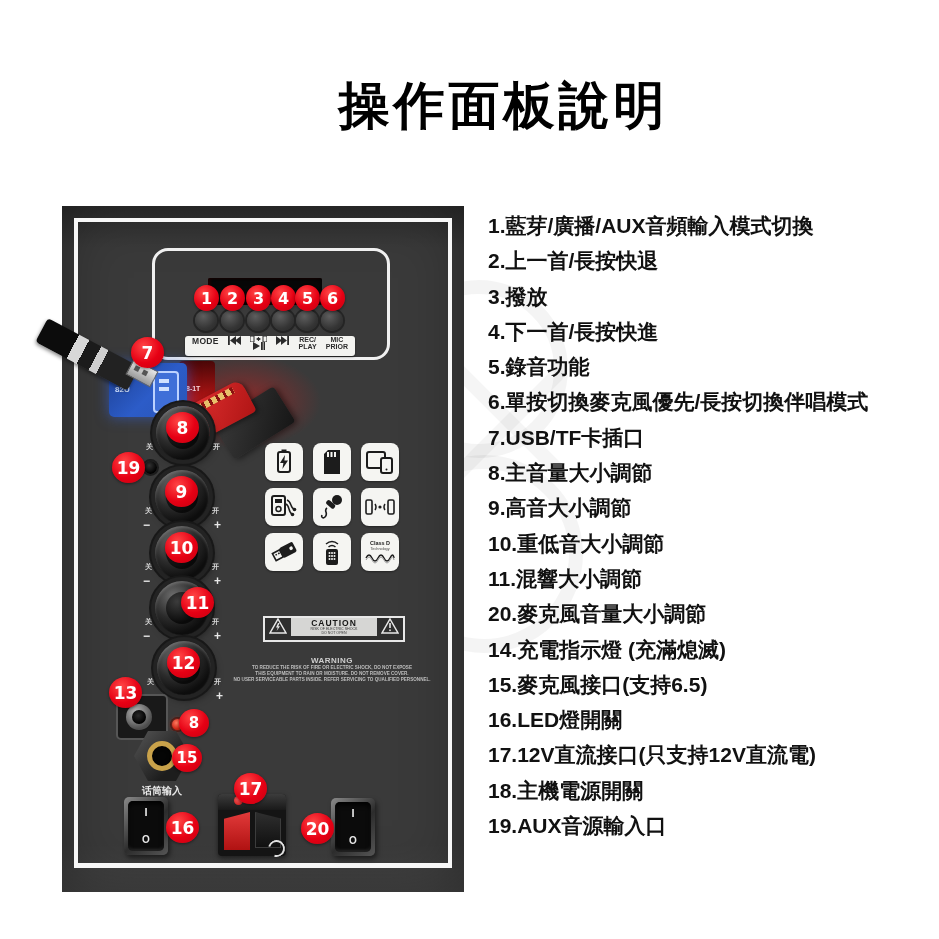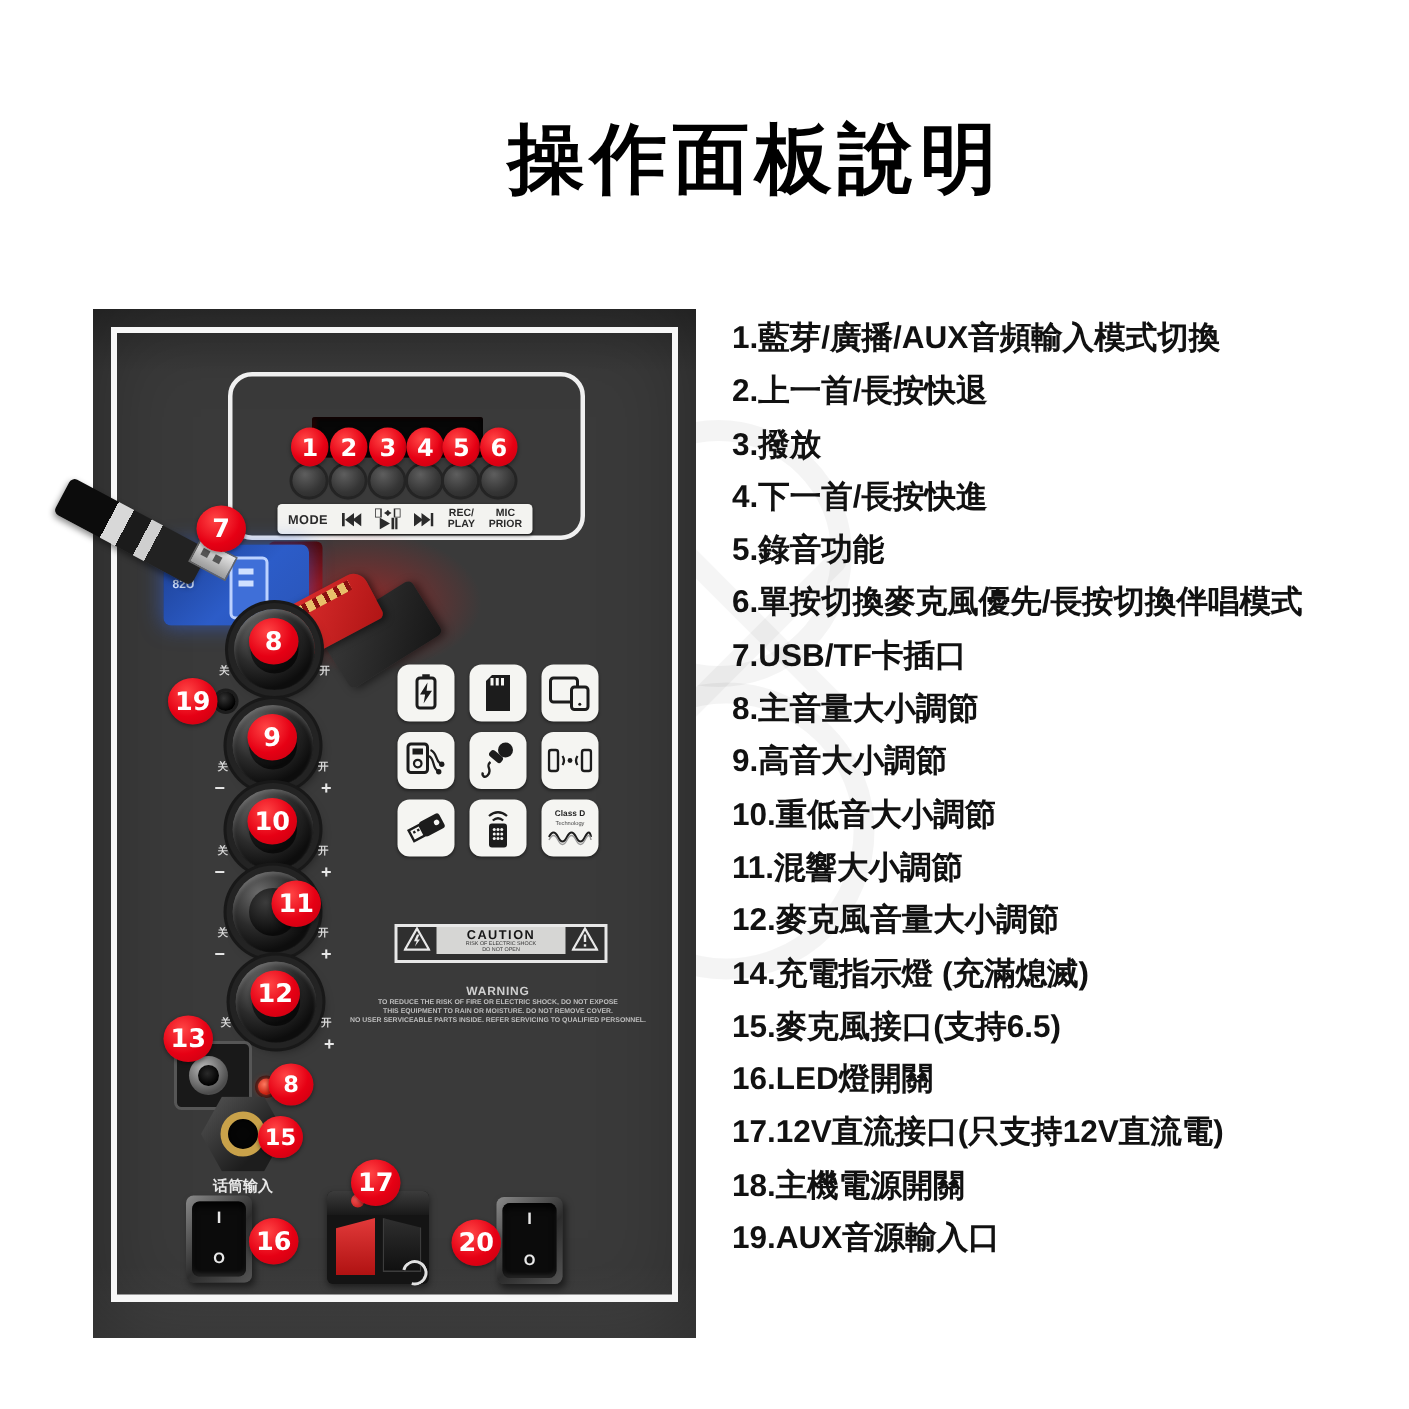--- a/index.html
+++ b/index.html
@@ -28,38 +28,38 @@
   .frame-b{position:absolute;left:12px;top:657px;width:378px;height:5px;background:#f7f7f7;}
 
   
   .module-outline{position:absolute;left:90px;top:42px;width:232px;height:106px;border:3px solid #f0f0f0;border-radius:16px;}
   .display{position:absolute;left:146px;top:72px;width:114px;height:27px;background:#070707;
            box-shadow:inset 0 0 6px #000,inset 2px 0 3px rgba(120,0,0,.5);border-radius:2px;}
   .pbtn{position:absolute;width:22px;height:21px;border-radius:50%;
         background:radial-gradient(circle at 38% 30%,#5e5e5e,#353535 60%,#262626);
         box-shadow:0 0 0 2px #242424,0 1px 2px rgba(0,0,0,.6);}
   .strip{position:absolute;left:123px;top:130px;width:170px;height:20px;background:#f3f3f0;border-radius:3px;
-         display:flex;align-items:center;justify-content:space-between;padding:0 7px;box-sizing:border-box;
+         display:flex;align-items:flex-start;justify-content:space-between;padding:0 7px;box-sizing:border-box;
          color:#2b2b2b;box-shadow:0 1px 2px rgba(0,0,0,.5);}
   .strip .txt{font-size:8.5px;font-weight:700;letter-spacing:.3px;}
   .stack{display:flex;flex-direction:column;align-items:center;line-height:7px;font-size:7px;font-weight:700;}
   .strip svg{display:block;}
 
   
   .co{position:absolute;width:33px;height:31px;border-radius:50%;
       background:radial-gradient(circle at 38% 30%,#ff4545,#e60014 55%,#c40010);
       color:#fff;display:flex;align-items:center;justify-content:center;
       font-size:17px;font-weight:700;font-family:"DejaVu Sans",sans-serif;
       box-shadow:0 1px 3px rgba(0,0,0,.45);z-index:30;}
   .co.small{width:25px;height:26px;font-size:16px;}
 
   
   .glow-red{position:absolute;left:100px;top:148px;width:160px;height:95px;border-radius:50%;
             background:radial-gradient(ellipse at center,rgba(210,30,30,.55),rgba(210,30,30,0) 70%);}
-  .slot-blue{position:absolute;left:47px;top:157px;width:97px;height:54px;border-radius:5px;
+  .slot-blue{position:absolute;left:47px;top:157px;width:78px;height:54px;border-radius:5px;
              background:linear-gradient(135deg,#1c3f92,#2c5cc8 55%,#2a55b8);
              box-shadow:0 0 14px rgba(50,100,230,.6);}
   .slot-blue .label{position:absolute;left:6px;top:22px;font-size:8px;color:#cfe0ff;font-weight:700;}
   .usb-port{position:absolute;left:44px;top:8px;width:22px;height:38px;border:2px solid #bcd2ff;border-radius:4px;
             background:#3f6fd8;}
   .usb-port i{position:absolute;left:4px;width:10px;height:4px;background:#cfe0ff;}
   .slot-red{position:absolute;left:117px;top:155px;width:36px;height:58px;border-radius:4px;
             background:linear-gradient(180deg,#4a0707,#a01212 55%,#d42222);}
   .slot-red .label{position:absolute;left:7px;top:24px;font-size:7px;color:#ffd9d9;font-weight:700;}
   .sd-dark{position:absolute;left:156px;top:196px;width:72px;height:42px;background:linear-gradient(135deg,#3a3a3a,#161616);
@@ -165,21 +165,21 @@
     <li>2.上一首/長按快退</li>
     <li>3.撥放</li>
     <li>4.下一首/長按快進</li>
     <li>5.錄音功能</li>
     <li>6.單按切換麥克風優先/長按切換伴唱模式</li>
     <li>7.USB/TF卡插口</li>
     <li>8.主音量大小調節</li>
     <li>9.高音大小調節</li>
     <li>10.重低音大小調節</li>
     <li>11.混響大小調節</li>
-    <li>12.麥克風音量大小調節</li>
+    <li>20.麥克風音量大小調節</li>
     <li>14.充電指示燈 (充滿熄滅)</li>
     <li>15.麥克風接口(支持6.5)</li>
     <li>16.LED燈開關</li>
     <li>17.12V直流接口(只支持12V直流電)</li>
     <li>18.主機電源開關</li>
     <li>19.AUX音源輸入口</li>
   </ul>
 
   <div class="panel">
     <div class="frame-t"></div>

